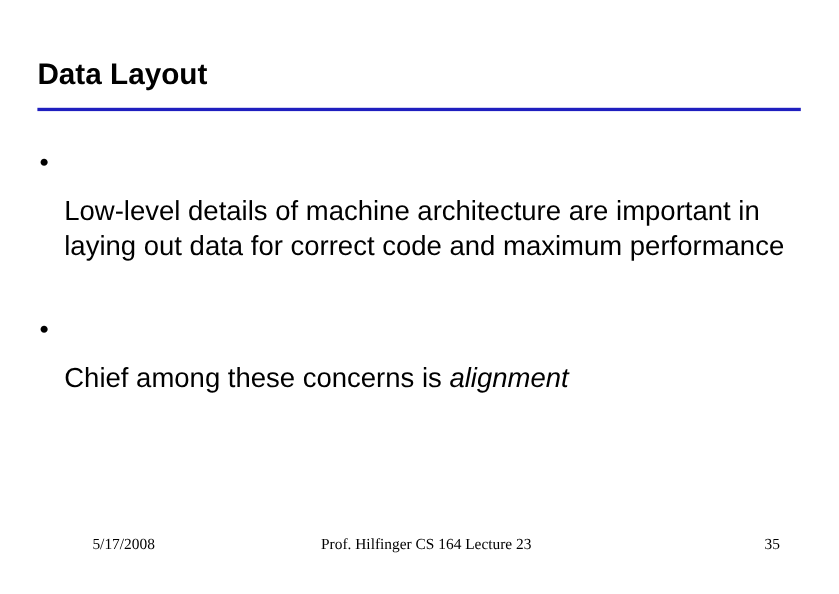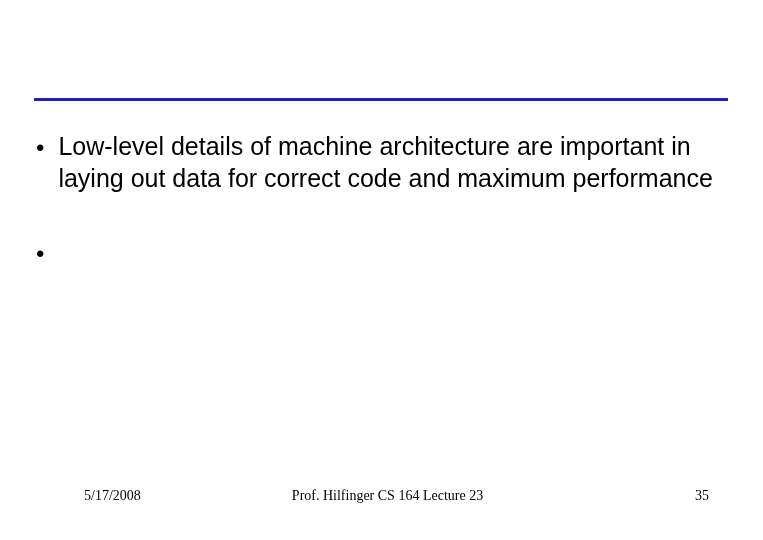--- a/index.html
+++ b/index.html
@@ -46,20 +46,21 @@
   }
   .dot {
     font-size: 24px;
     line-height: 32px;
     margin-right: 14px;
     margin-top: 2px;
   }
   .btext {
     font-size: 25px;
     line-height: 32px;
+    margin-top: 46px;
   }
   .btext .italic {
     font-style: italic;
   }
   .footer {
     position: absolute;
     bottom: 36px;
     left: 0;
     width: 763px;
     font-family: "Times New Roman", Times, serif;
@@ -82,32 +83,36 @@
     right: 54px;
     bottom: 0;
     margin-top: 40px;
   }
 </style>
 </head>
 <body>
 
 <div class="slide">
 
+  <div class="title">Data Layout</div>
 
   <div class="rule"></div>
 
   <div class="bullets">
 
     <div class="bullet">
       <span class="dot">•</span>
       <span class="btext">Low-level details of machine architecture are important in laying out data for correct code and maximum performance</span>
     </div>
 
     <div class="bullet">
       <span class="dot">•</span>
+      <span class="btext">
+        <span>Chief among these concerns is </span><span class="italic">alignment</span>
+      </span>
     </div>
 
   </div>
 
   <div class="footer">
     <span class="date">5/17/2008</span>
     <span class="center">Prof. Hilfinger  CS 164  Lecture 23</span>
     <span class="pageno">35</span>
   </div>
 

